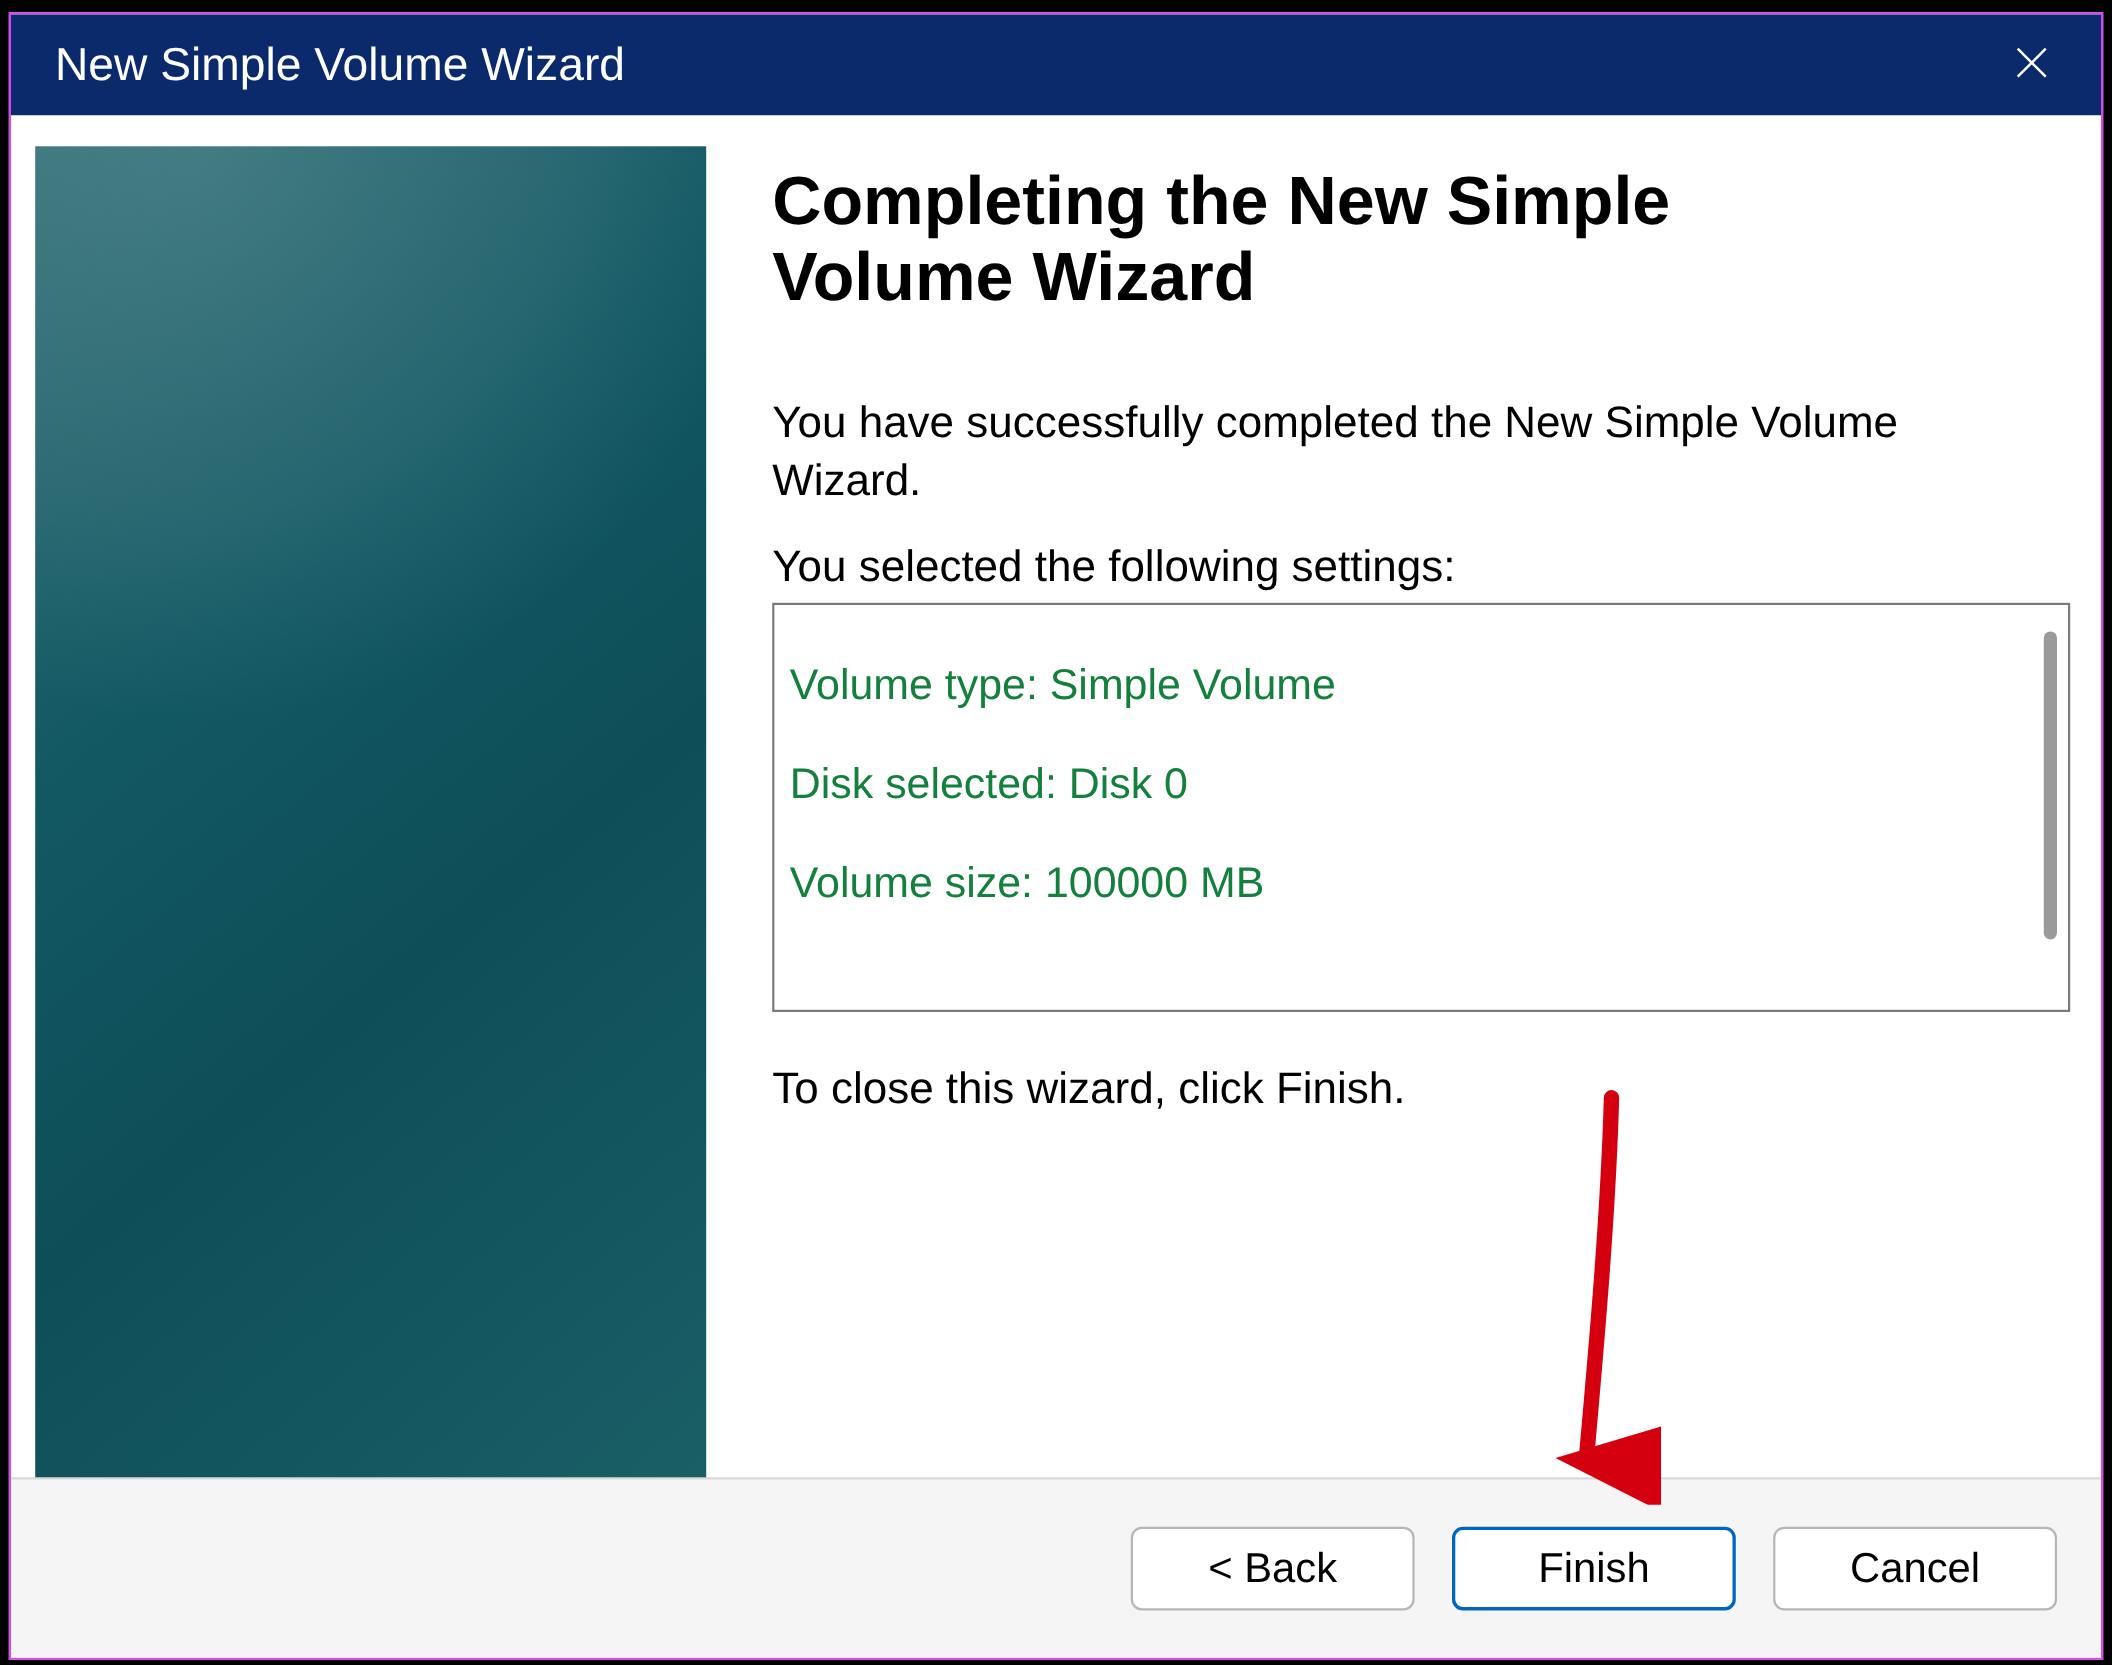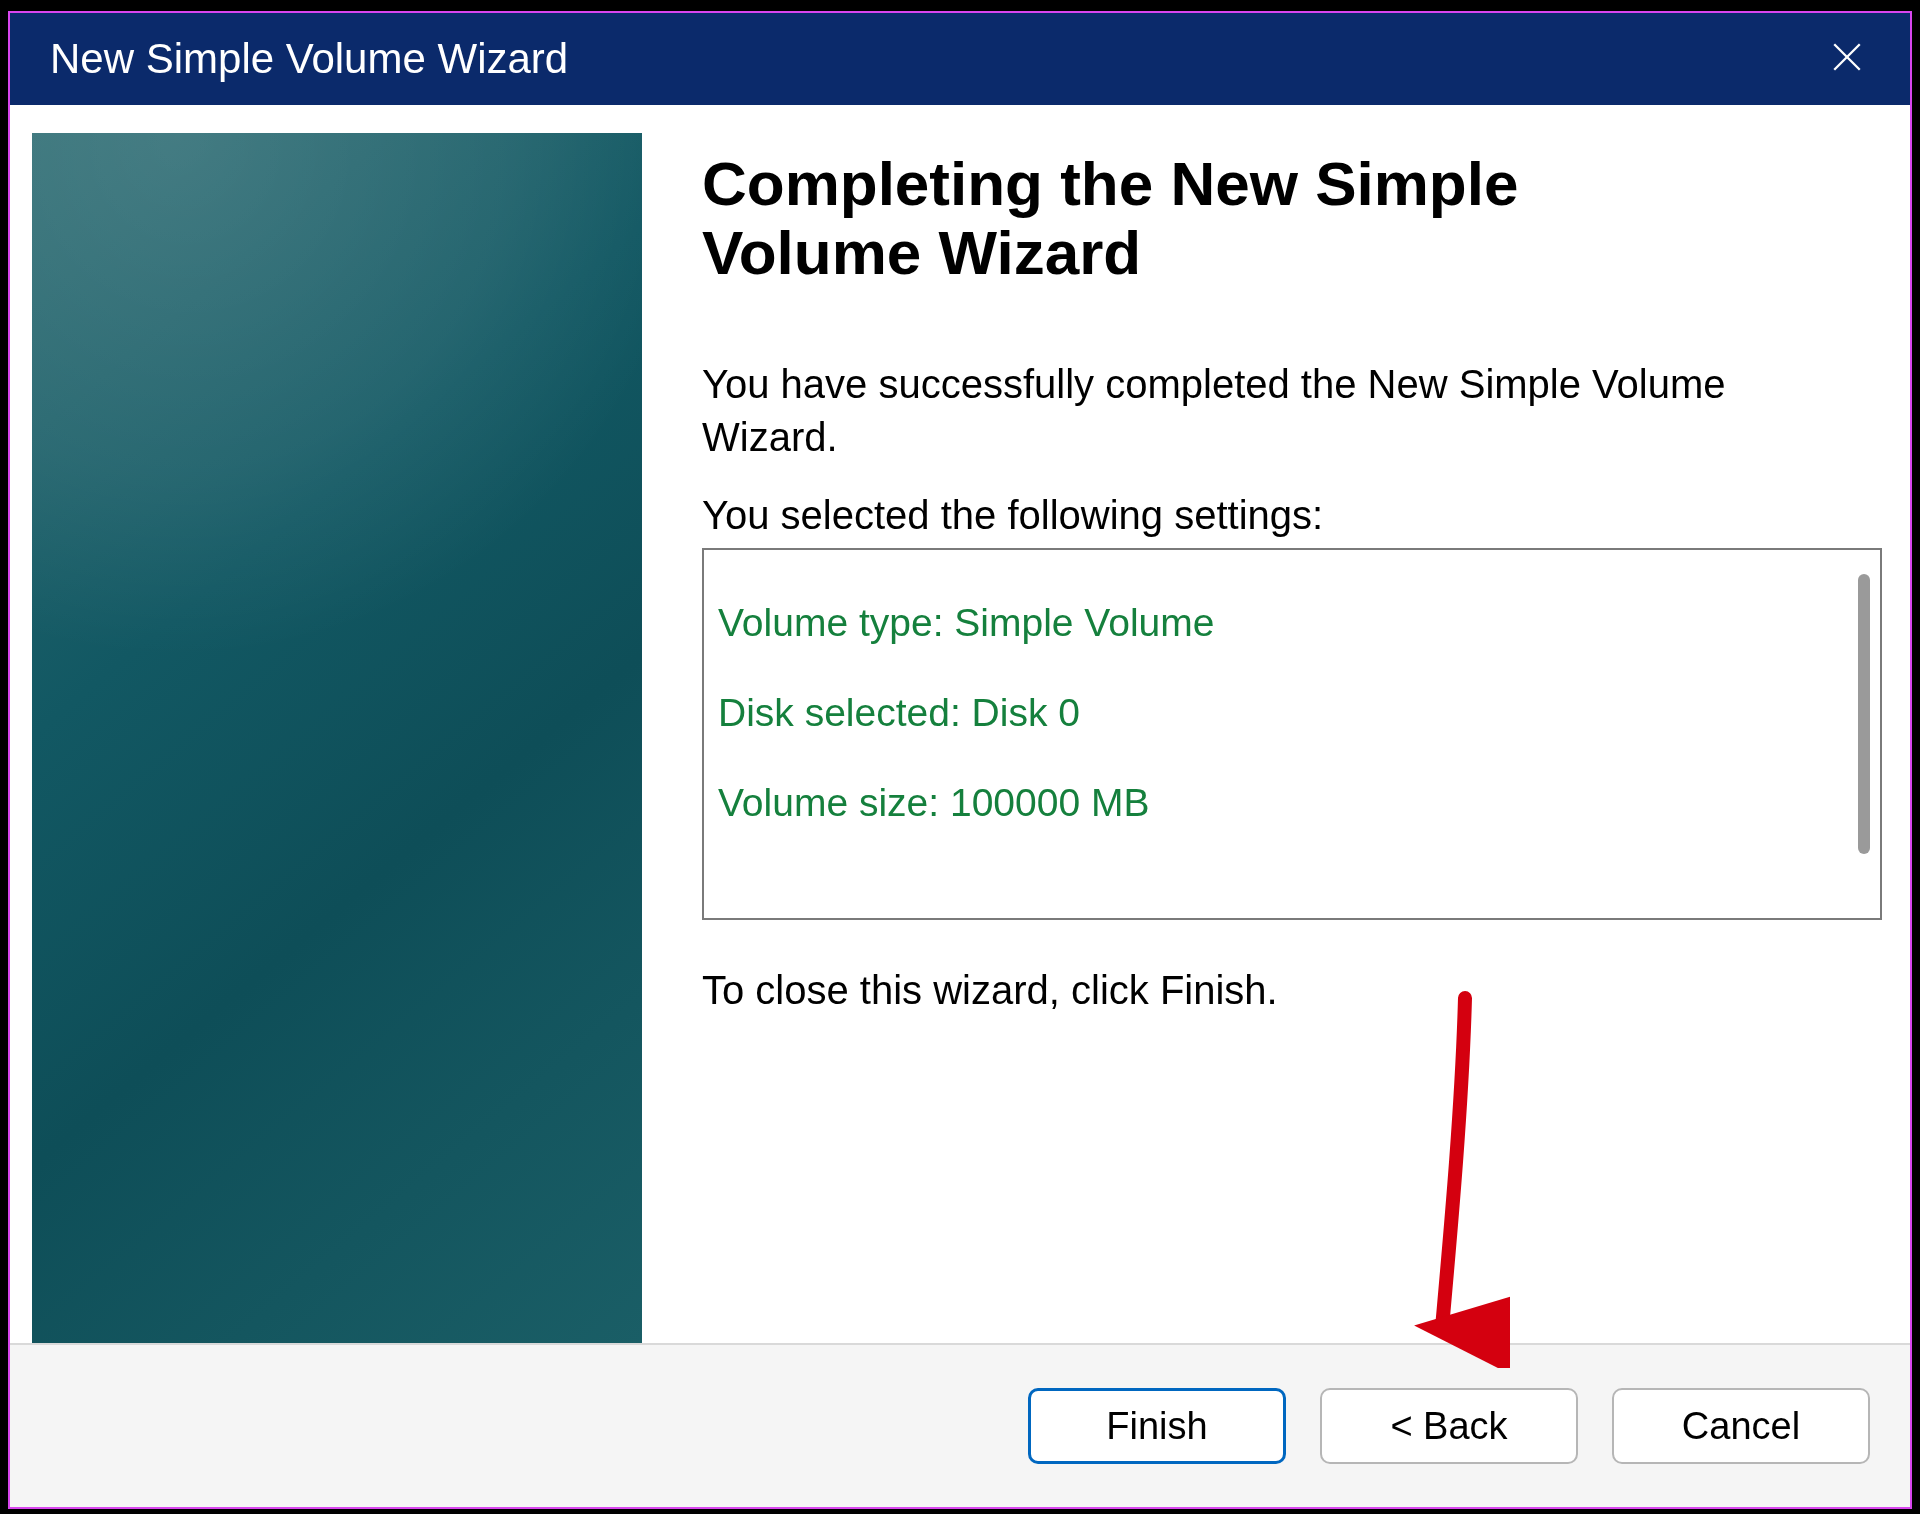--- a/index.html
+++ b/index.html
@@ -177,22 +177,22 @@
           
         </div>
         <div class="scrollbar"></div>
       </div>
 
       <p class="close-instr">To close this wizard, click Finish.</p>
     </div>
   </div>
 
   <div class="footer">
+    <div class="btn">&lt; Back</div>
     <div class="btn primary">Finish</div>
-    <div class="btn">&lt; Back</div>
     <div class="btn">Cancel</div>
   </div>
 
   <svg class="annotation-arrow" style="left:1380px; top:975px; width:120px; height:380px;" viewBox="0 0 120 380">
     <defs>
       <marker id="ah" markerWidth="14" markerHeight="16" refX="7" refY="13" orient="auto">
         <path d="M1,0 L13,0 L7,15 Z" fill="#d4000f"></path>
       </marker>
     </defs>
     <path d="M75,10 C72,120 60,250 52,340" fill="none" stroke-width="14" stroke-linecap="round" marker-end="url(#ah)" stroke="#d4000f"></path>

